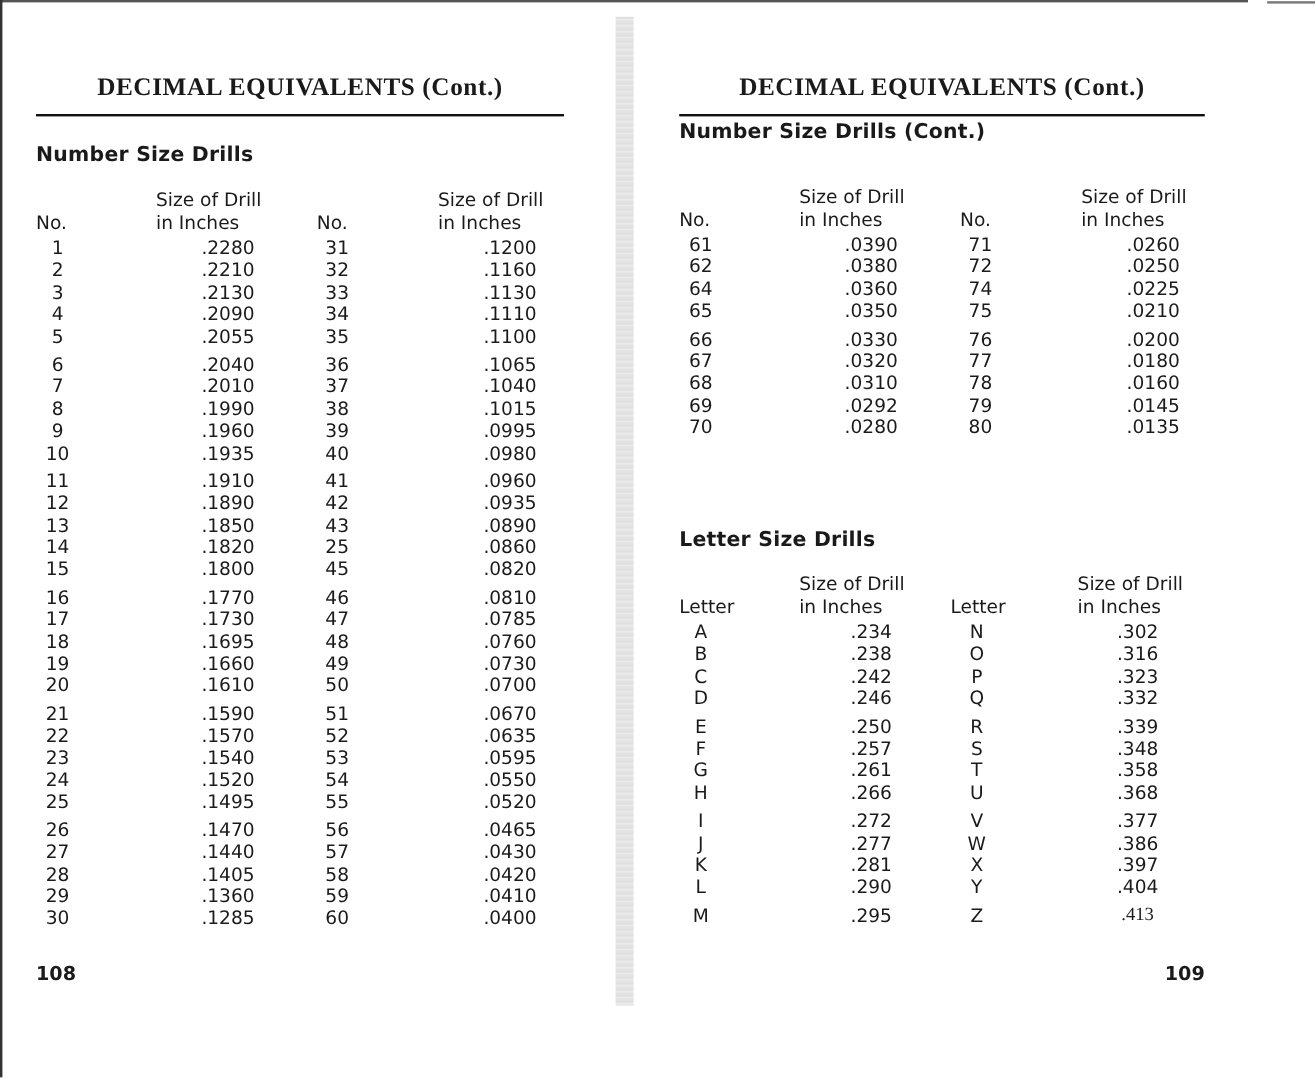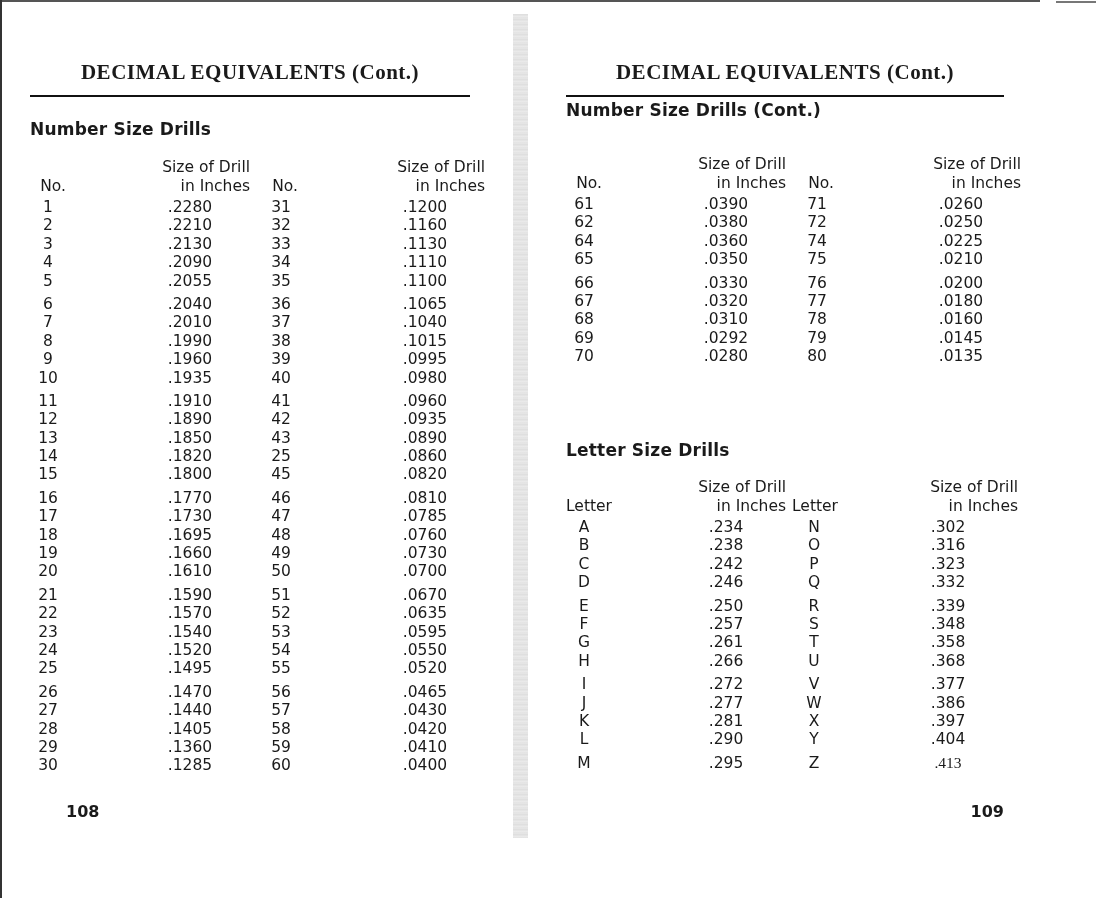--- a/index.html
+++ b/index.html
@@ -21,21 +21,21 @@
   .title {
     position:absolute; left:0; width:100%; top:60px; text-align:center;
     font-family:"Liberation Serif", serif; font-weight:bold; font-size:21px; letter-spacing:0.5px;
   }
   .rule { position:absolute; left:0; width:100%; top:95px; height:2px; background:#111; }
   .section-h {
     position:absolute; left:0; font-weight:bold; font-size:17px; letter-spacing:0.2px;
   }
   .table { position:absolute; left:0; width:100%; font-size:15.5px; }
   .hdr { position:relative; height:42px; }
-  .hdr span { position:absolute; text-align:right; line-height:19px; }
+  .hdr span { position:absolute; text-align:left; line-height:19px; }
   .row { position:relative; height:18.4px; line-height:18.4px; }
   .row.gap { margin-top:5px; }
   .row span { position:absolute; }
   .c1 { left:0; width:36px; text-align:center; }
   .c2 { left:110px; width:100px; text-align:center; }
   .c3 { left:236px; width:30px; text-align:center; }
   .c4 { left:345px; width:100px; text-align:center; }
   .hdr .h1 { left:0; width:36px; top:21px; }
   .hdr .h2 { left:100px; width:120px; top:2px; }
   .hdr .h3 { left:234px; width:34px; top:21px; }
@@ -239,21 +239,21 @@
         </div>
         <div class="row">
           <span class="c1">30</span>
           <span class="c2">.1285</span>
           <span class="c3">60</span>
           <span class="c4">.0400</span>
         </div>
       </div>
   </div>
 
-  <div class="pnum" style="left:0;margin-left:36px;">108</div>
+  <div class="pnum" style="left:0;">108</div>
 </div>
 
 <div class="page right">
   <div class="title">DECIMAL EQUIVALENTS (Cont.)</div>
   <div class="rule"></div>
   <div class="section-h" style="top:100px;">Number Size Drills (Cont.)</div>
 
   <div class="table" style="top:153px;">
     <div class="hdr">
       <span class="h1">No.</span>

